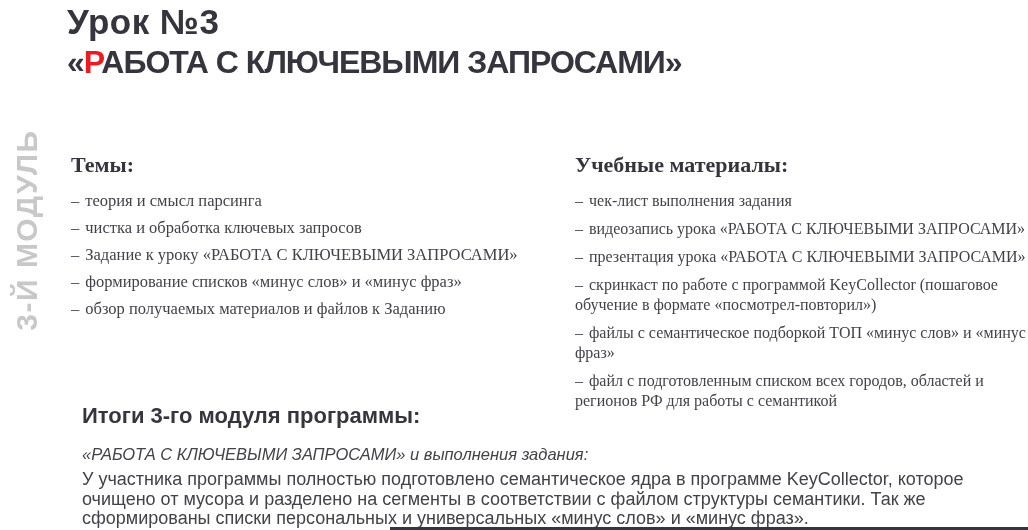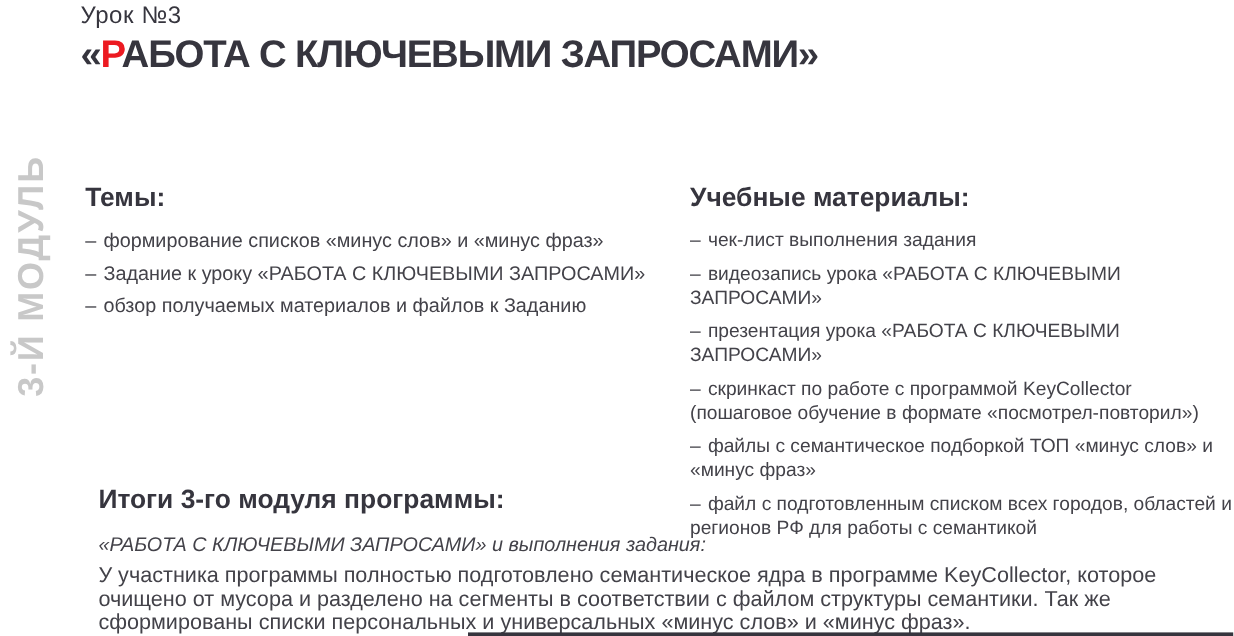--- a/index.html
+++ b/index.html
@@ -14,38 +14,38 @@
   body{font-family:"Liberation Sans",sans-serif;}
   .slide{
     position:relative;
     width:1028px;height:530px;
     background:var(--page-bg);
     overflow:hidden;
   }
   
   .header{position:absolute;left:67px;top:2px;}
   .lesson-label{
-    font-size:20px;font-weight:400;color:var(--text-dark);
+    font-size:35px;font-weight:700;color:var(--text-dark);
     letter-spacing:0.5px;
   }
   .main-title{
     font-size:32px;font-weight:700;color:var(--text-dark);
     letter-spacing:-1px;margin-top:2px;white-space:nowrap;
   }
   .main-title .accent{color:var(--accent-red);}
   
   .module-label{
     position:absolute;left:-88px;top:208px;width:230px;height:44px;
     transform:rotate(-90deg);transform-origin:center;
     text-align:center;line-height:44px;
     font-size:30px;font-weight:700;color:var(--module-gray);
     letter-spacing:1.5px;white-space:nowrap;
   }
   
-  .col{position:absolute;top:152px;}
+  .col{position:absolute;top:152px;font-family:Liberation Serif, serif;}
   .col-left{left:71px;width:480px;}
   .col-right{left:575px;width:455px;}
   .col h2{
     font-size:22px;font-weight:700;color:var(--text-dark);
     margin-bottom:13px;
   }
   .item{
     font-size:16.5px;color:var(--text-body);
     line-height:20px;margin-bottom:7px;
   }
@@ -77,22 +77,24 @@
 
   <div class="module-label">3-Й МОДУЛЬ</div>
 
   <div class="header">
     <div class="lesson-label">Урок №3</div>
     <div class="main-title"><span>«</span><span class="accent">Р</span><span>АБОТА С КЛЮЧЕВЫМИ ЗАПРОСАМИ»</span></div>
   </div>
 
   <div class="col col-left">
     <h2>Темы:</h2>
+    <div class="item"><span class="dash">–</span><span>теория и смысл парсинга</span></div>
+    <div class="item"><span class="dash">–</span><span>чистка и обработка ключевых запросов</span></div>
+    <div class="item"><span class="dash">–</span><span>Задание к уроку «РАБОТА С КЛЮЧЕВЫМИ ЗАПРОСАМИ»</span></div>
     <div class="item"><span class="dash">–</span><span>формирование списков «минус слов» и «минус фраз»</span></div>
-    <div class="item"><span class="dash">–</span><span>Задание к уроку «РАБОТА С КЛЮЧЕВЫМИ ЗАПРОСАМИ»</span></div>
     <div class="item"><span class="dash">–</span><span>обзор получаемых материалов и файлов к Заданию</span></div>
   </div>
 
   <div class="col col-right">
     <h2>Учебные материалы:</h2>
     <div class="item"><span class="dash">–</span><span>чек-лист выполнения задания</span></div>
     <div class="item"><span class="dash">–</span><span>видеозапись урока «РАБОТА С КЛЮЧЕВЫМИ ЗАПРОСАМИ»</span></div>
     <div class="item"><span class="dash">–</span><span>презентация урока «РАБОТА С КЛЮЧЕВЫМИ ЗАПРОСАМИ»</span></div>
     <div class="item"><span class="dash">–</span><span>скринкаст по работе с программой KeyCollector (пошаговое обучение в формате «посмотрел-повторил»)</span></div>
     <div class="item"><span class="dash">–</span><span>файлы с семантическое подборкой ТОП «минус слов» и «минус фраз»</span></div>

